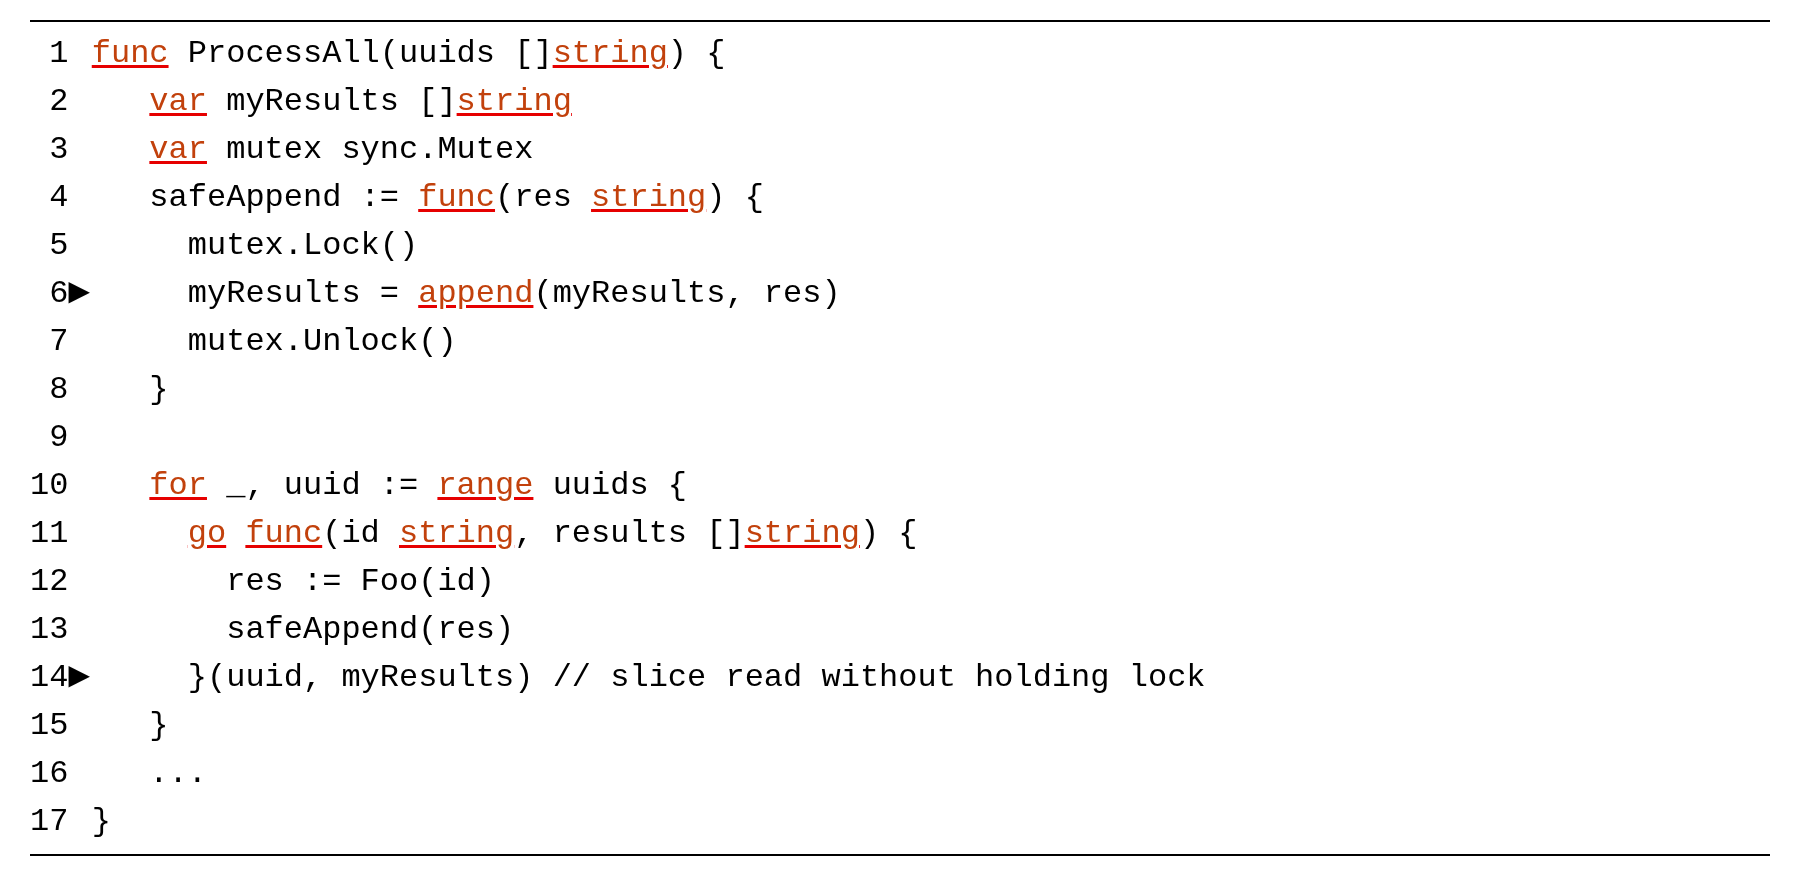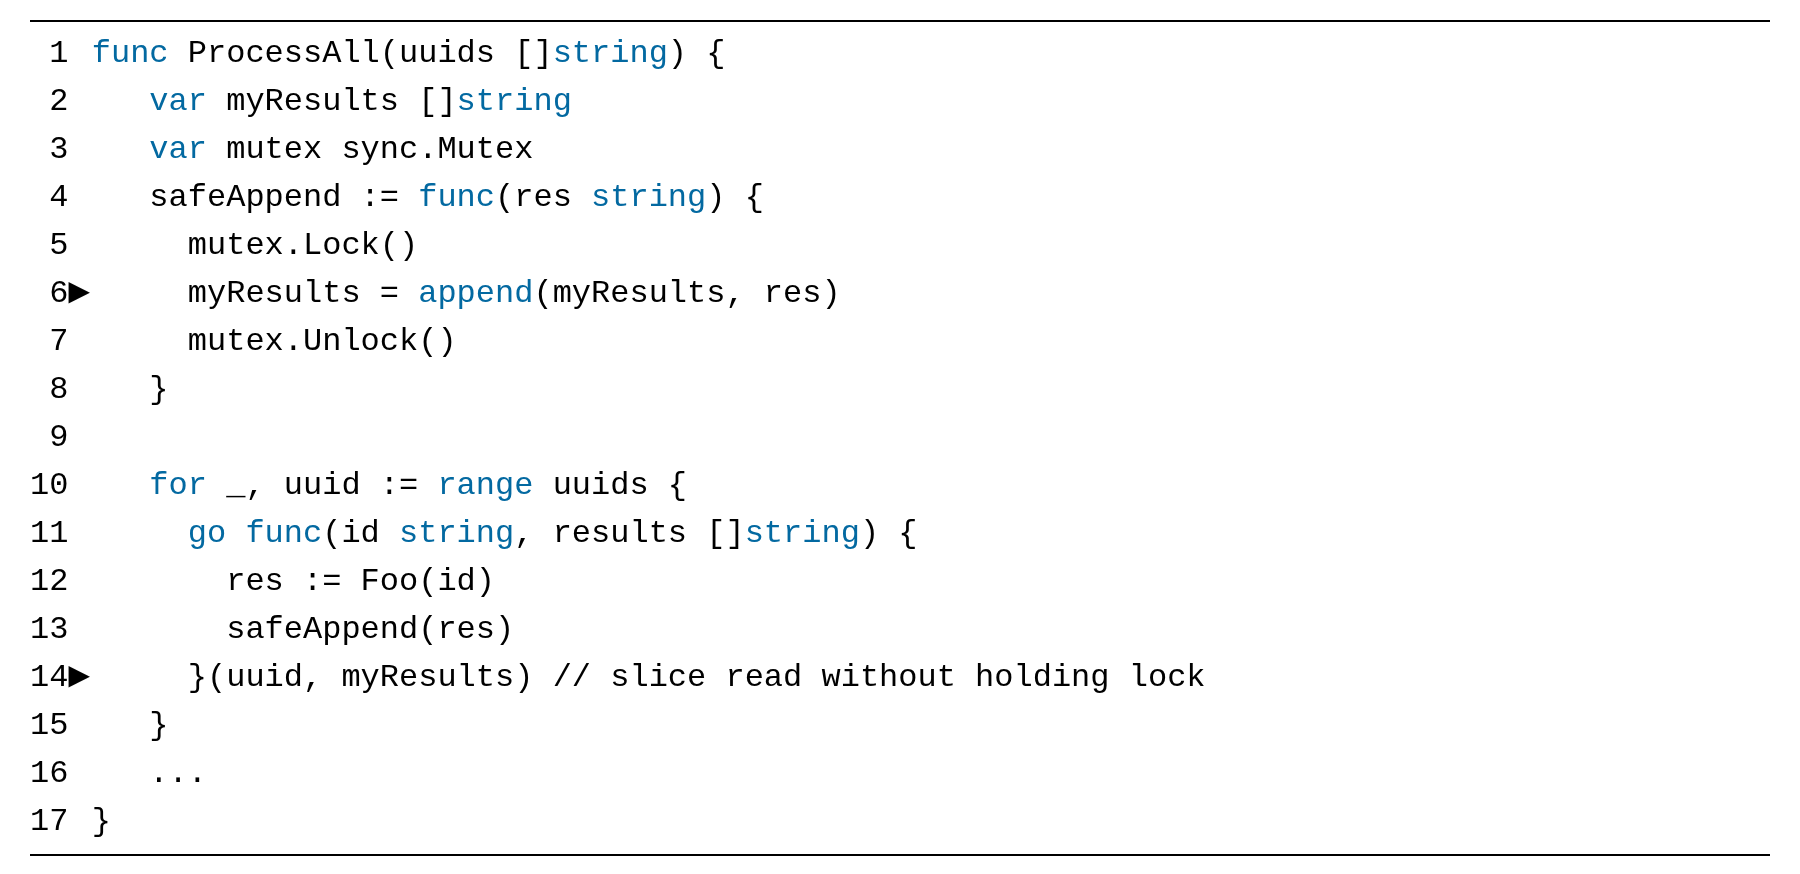--- a/index.html
+++ b/index.html
@@ -40,21 +40,22 @@
     flex-shrink: 0;
     font-family: Arial, sans-serif;
     font-size: 28px;
     position: relative;
     top: -2px;
   }
   .content {
     flex: 1;
   }
   .kw {
-    color: #0369a1;
+    color: #c2410c;
+    text-decoration: underline;
     text-decoration-color: #e60000;
     text-underline-offset: 3px;
   }
 </style>
 </head>
 <body>
 
 <div class="rule"></div>
 
 <div class="code" id="code-container"><div class="line"><span class="lineno">1</span><span class="marker"> </span><span class="content"><span class="kw">func</span><span> ProcessAll(uuids []</span><span class="kw">string</span><span>) {</span></span></div><div class="line"><span class="lineno">2</span><span class="marker"> </span><span class="content"><span>   </span><span class="kw">var</span><span> myResults []</span><span class="kw">string</span></span></div><div class="line"><span class="lineno">3</span><span class="marker"> </span><span class="content"><span>   </span><span class="kw">var</span><span> mutex sync.Mutex</span></span></div><div class="line"><span class="lineno">4</span><span class="marker"> </span><span class="content"><span>   safeAppend := </span><span class="kw">func</span><span>(res </span><span class="kw">string</span><span>) {</span></span></div><div class="line"><span class="lineno">5</span><span class="marker"> </span><span class="content"><span>     mutex.Lock()</span></span></div><div class="line"><span class="lineno">6</span><span class="marker">▶</span><span class="content"><span>     myResults = </span><span class="kw">append</span><span>(myResults, res)</span></span></div><div class="line"><span class="lineno">7</span><span class="marker"> </span><span class="content"><span>     mutex.Unlock()</span></span></div><div class="line"><span class="lineno">8</span><span class="marker"> </span><span class="content"><span>   }</span></span></div><div class="line"><span class="lineno">9</span><span class="marker"> </span><span class="content"><span></span></span></div><div class="line"><span class="lineno">10</span><span class="marker"> </span><span class="content"><span>   </span><span class="kw">for</span><span> _, uuid := </span><span class="kw">range</span><span> uuids {</span></span></div><div class="line"><span class="lineno">11</span><span class="marker"> </span><span class="content"><span>     </span><span class="kw">go</span><span> </span><span class="kw">func</span><span>(id </span><span class="kw">string</span><span>, results []</span><span class="kw">string</span><span>) {</span></span></div><div class="line"><span class="lineno">12</span><span class="marker"> </span><span class="content"><span>       res := Foo(id)</span></span></div><div class="line"><span class="lineno">13</span><span class="marker"> </span><span class="content"><span>       safeAppend(res)</span></span></div><div class="line"><span class="lineno">14</span><span class="marker">▶</span><span class="content"><span>     }(uuid, myResults) // slice read without holding lock</span></span></div><div class="line"><span class="lineno">15</span><span class="marker"> </span><span class="content"><span>   }</span></span></div><div class="line"><span class="lineno">16</span><span class="marker"> </span><span class="content"><span>   ...</span></span></div><div class="line"><span class="lineno">17</span><span class="marker"> </span><span class="content"><span>}</span></span></div></div>

